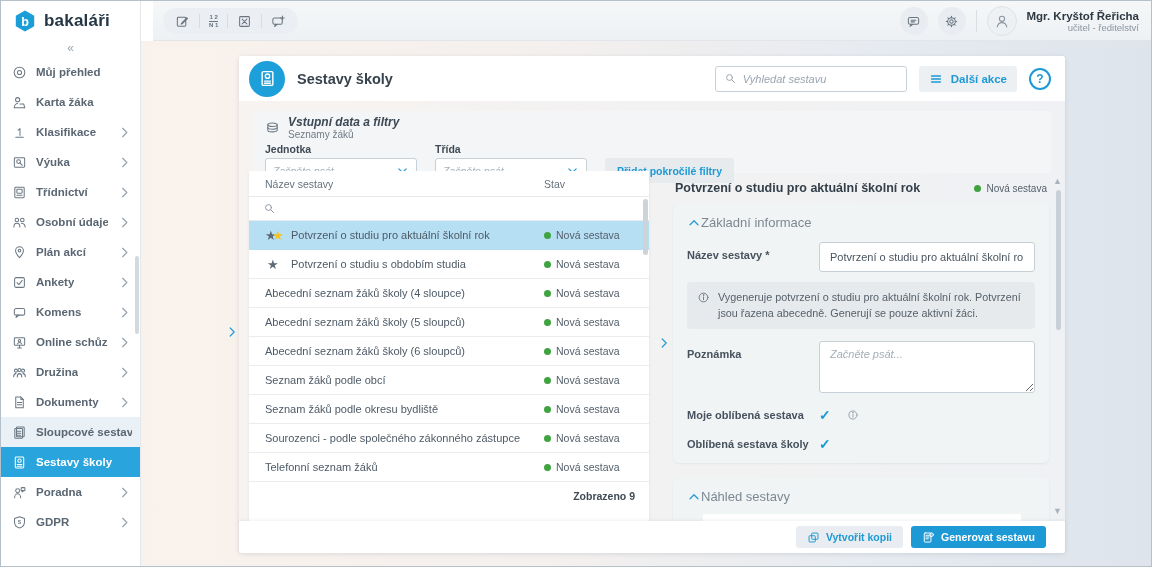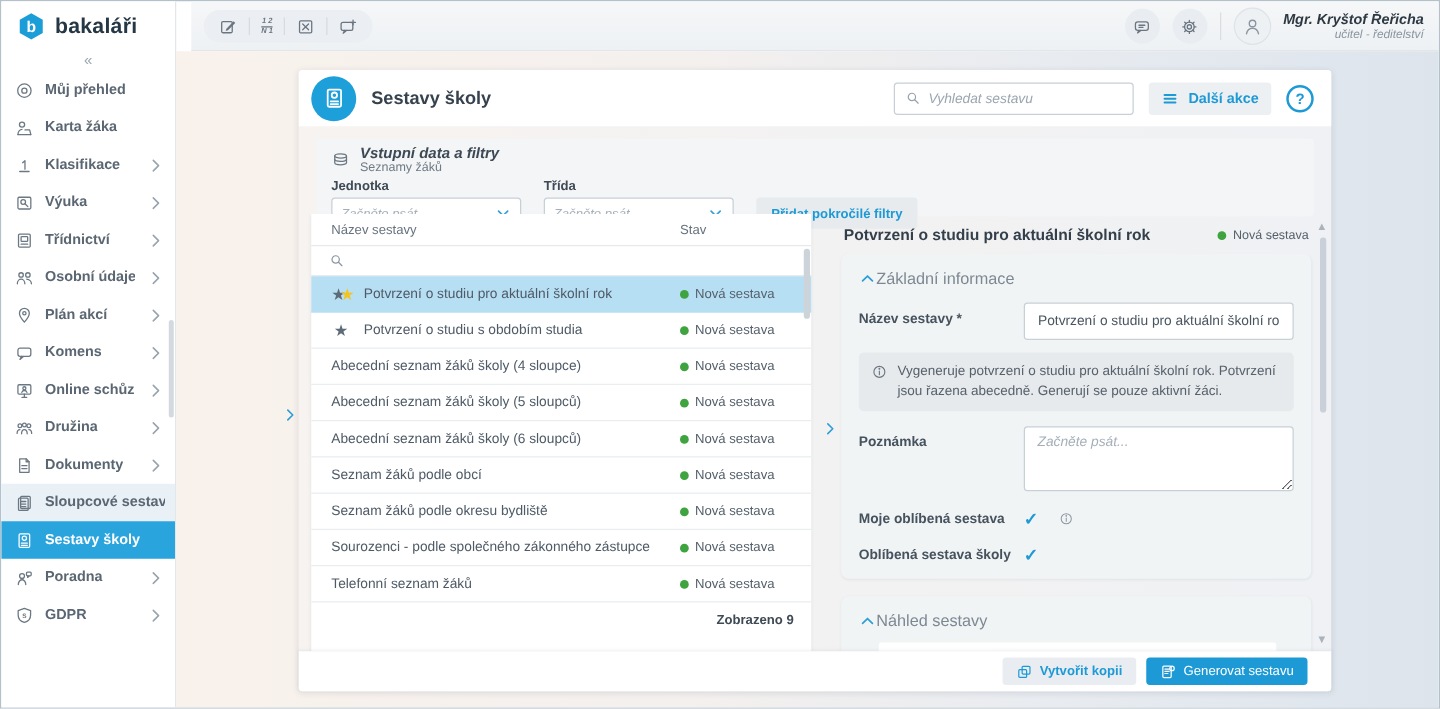--- a/index.html
+++ b/index.html
@@ -15,21 +15,21 @@
   .nav-item { height:30px; display:flex; align-items:center; gap:9px; padding:0 8px 0 11px; color:#5a6672; font-size:11.5px; font-weight:bold; cursor:pointer; }
   .nav-item .nicon { flex:none; display:flex; color:#6b7883; }
   .nav-item .nlabel { white-space:nowrap; overflow:hidden; }
   .nav-item .nchev { margin-left:auto; color:#97a3ae; display:flex; }
   .nav-item.subhl { background:#e9f0f6; }
   .nav-item.active { background:#29a4dd; color:#fff; }
   .nav-item.active .nicon, .nav-item.active .nchev { color:#fff; }
   .sb-scroll { position:absolute; right:1px; top:255px; width:4px; height:78px; background:#d3d9de; border-radius:2px; }
 
   
-  .tophdr { position:absolute; left:152px; top:0; right:0; height:40px; background:linear-gradient(#f5f7f8,#eef1f4); border-bottom:1px solid #e2e6ea;font-style:italic; }
+  .tophdr { position:absolute; left:152px; top:0; right:0; height:40px; background:linear-gradient(#f5f7f8,#eef1f4); border-bottom:1px solid #e2e6ea; }
   .toolbar-pill { position:absolute; left:10px; top:7px; height:26px; border-radius:13px; background:#ebeef2; display:flex; align-items:center; padding:0 12px; }
   .tb-ic { display:flex; align-items:center; color:#6a7580; cursor:pointer; }
   .tb-sep { width:1px; height:14px; background:#d7dce1; margin:0 9px; }
   .numgr { display:flex; flex-direction:column; font-size:6px; font-weight:bold; color:#6a7580; line-height:7px; text-align:center; }
   .numgr span:last-child { border-top:1px solid #6a7580; }
   .hdr-right { position:absolute; right:12px; top:0; height:40px; display:flex; align-items:center; gap:10px; }
   .icirc { width:28px; height:28px; border-radius:50%; background:#e9edf1; display:flex; align-items:center; justify-content:center; color:#6a7580; cursor:pointer; }
   .vsep { width:1px; height:22px; background:#d9dee3; }
   .avatar { width:30px; height:30px; border-radius:50%; background:#eef1f4; border:1px solid #dfe3e7; display:flex; align-items:center; justify-content:center; color:#8b96a1; }
   .uname { font-size:11.5px; font-weight:bold; color:#2e3944; }
@@ -108,21 +108,21 @@
 
   
   .dtrack { position:absolute; left:816px; top:120px; width:7px; height:352px; }
   .dthumb { position:absolute; left:1px; top:14px; width:5px; height:140px; background:#c9d0d7; border-radius:3px; }
   .darr { position:absolute; left:-2px; color:#aab3bc; font-size:9px; }
 
   
   .actionbar { position:absolute; left:0; bottom:0; width:826px; height:32px; background:#fff; border-radius:0 0 3px 3px;
                box-shadow:0 -1px 3px rgba(60,80,100,.08); display:flex; align-items:center; justify-content:flex-end; gap:8px; padding-right:19px; }
   .btn-copy { height:22px; background:#e9edf1; border:none; border-radius:3px; display:flex; align-items:center; gap:6px; padding:0 11px; color:#1d9ad6; font-size:10.5px; font-weight:bold; cursor:pointer; font-family:inherit; }
-  .btn-gen { height:22px; background:#1d9ad6; border:none; border-radius:3px; display:flex; align-items:center; gap:6px; padding:0 11px; color:#fff; font-size:10.5px; font-weight:normal; cursor:pointer; font-family:inherit; }
+  .btn-gen { height:22px; background:#1d9ad6; border:none; border-radius:3px; display:flex; align-items:center; gap:6px; padding:0 11px; color:#fff; font-size:10.5px; font-weight:bold; cursor:pointer; font-family:inherit; }
 </style>
 </head>
 <body>
 
 <div class="app">
 
   <div class="sidebar">
     <div class="logo-row">
       <span style="display:flex;">
         <svg width="24" height="24" viewBox="0 0 24 24">
@@ -215,20 +215,34 @@
           </span>
         </div>
         <div class="nav-item">
           <span class="nicon">
             <svg width="15" height="15" viewBox="0 0 16 16" fill="none" stroke="currentColor" stroke-width="1.1" stroke-linecap="round" stroke-linejoin="round">
               <path d="M8 1.8a4.2 4.2 0 0 1 4.2 4.2C12.2 9 8 13.5 8 13.5S3.8 9 3.8 6A4.2 4.2 0 0 1 8 1.8z"></path>
               <circle cx="8" cy="6" r="1.4"></circle>
             </svg>
           </span>
           <span class="nlabel">Plán akcí</span>
+          <span class="nchev">
+            <svg width="15" height="15" viewBox="0 0 16 16" fill="none" stroke="currentColor" stroke-width="1.3" stroke-linecap="round" stroke-linejoin="round">
+              <path d="M6 3.5L10.5 8 6 12.5"></path>
+            </svg>
+          </span>
+        </div>
+        <div class="nav-item">
+          <span class="nicon">
+            <svg width="15" height="15" viewBox="0 0 16 16" fill="none" stroke="currentColor" stroke-width="1.1" stroke-linecap="round" stroke-linejoin="round">
+              <rect x="2.8" y="2.8" width="10.4" height="10.4" rx="1.5"></rect>
+              <path d="M5.3 8.2l2 2 3.6-4.4"></path>
+            </svg>
+          </span>
+          <span class="nlabel">Ankety</span>
           <span class="nchev">
             <svg width="15" height="15" viewBox="0 0 16 16" fill="none" stroke="currentColor" stroke-width="1.3" stroke-linecap="round" stroke-linejoin="round">
               <path d="M6 3.5L10.5 8 6 12.5"></path>
             </svg>
           </span>
         </div>
         <div class="nav-item">
           <span class="nicon">
             <svg width="15" height="15" viewBox="0 0 16 16" fill="none" stroke="currentColor" stroke-width="1.1" stroke-linecap="round" stroke-linejoin="round">
               <rect x="2.5" y="3.8" width="11" height="7" rx="1.8"></rect>

